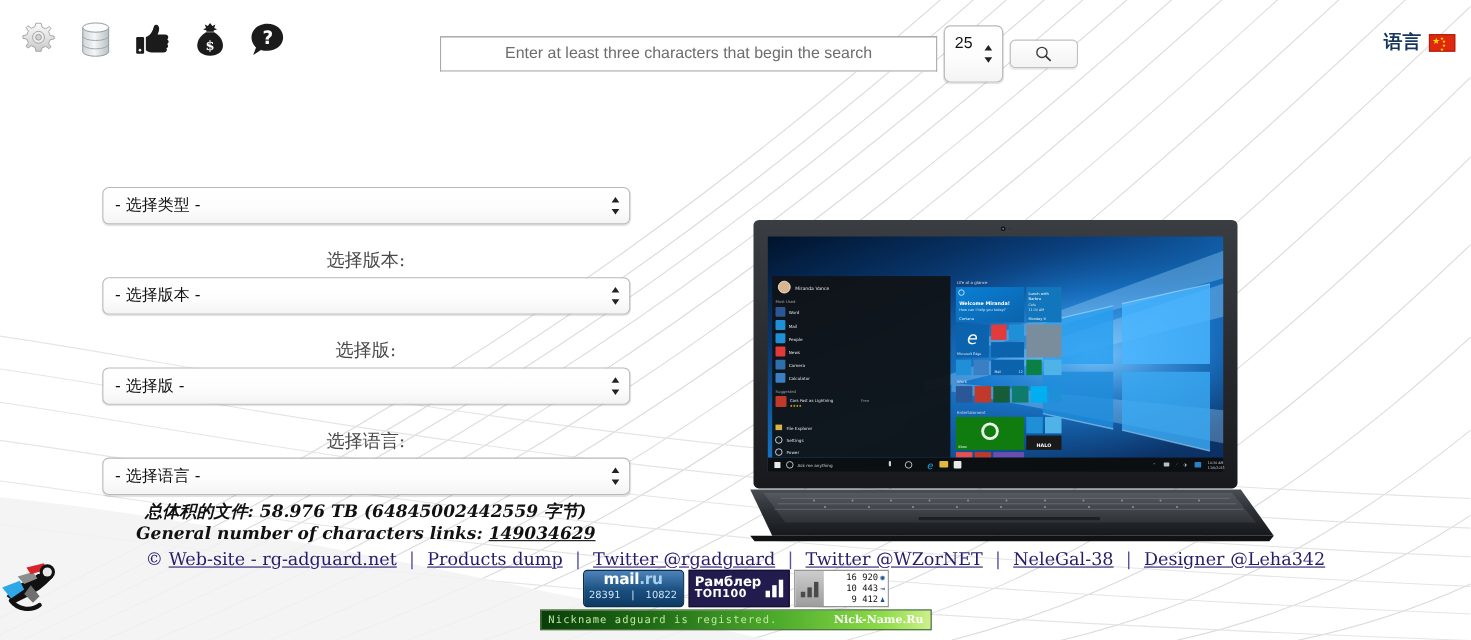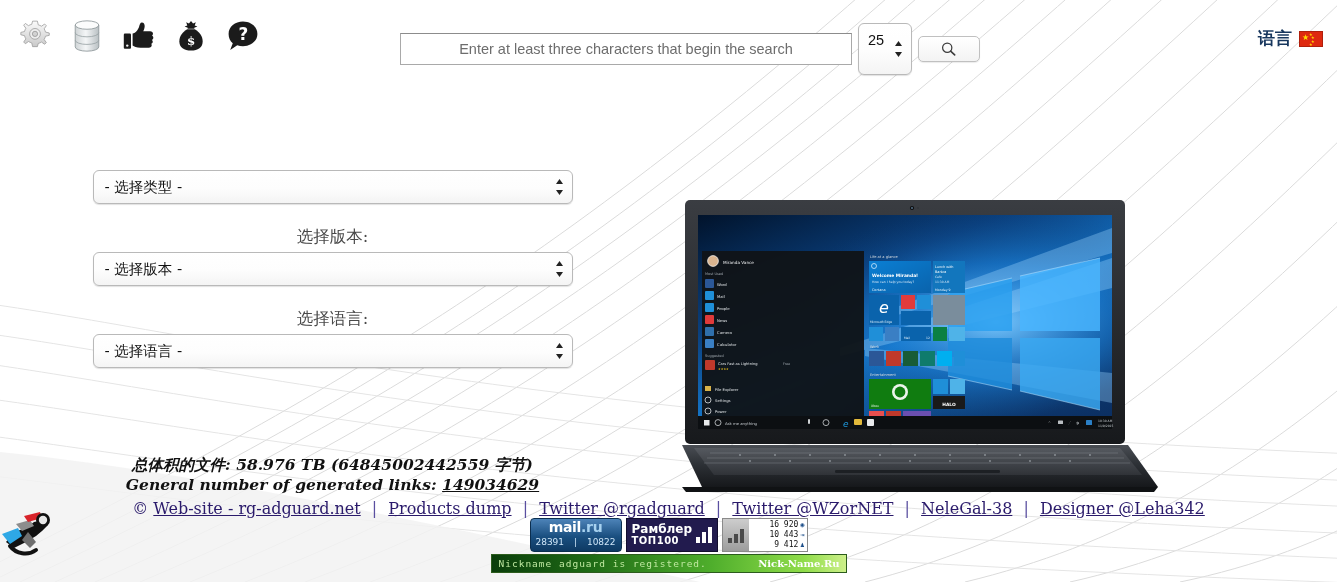--- a/index.html
+++ b/index.html
@@ -470,38 +470,48 @@
       <div class="field-label">选择版本:</div>
       <div class="mac-select form-select">
         <span class="sel-text">- 选择版本 -</span>
         <svg class="sel-arrows" viewBox="0 0 9 18">
           <polygon points="4.5,1 8,6 1,6" fill="#222"></polygon>
             <polygon points="4.5,17 8,12 1,12" fill="#222"></polygon>
         </svg>
       </div>
     </div>
 
+    <div class="field-row">
+      <div class="field-label">选择版:</div>
+      <div class="mac-select form-select">
+        <span class="sel-text">- 选择版 -</span>
+        <svg class="sel-arrows" viewBox="0 0 9 18">
+          <polygon points="4.5,1 8,6 1,6" fill="#222"></polygon>
+            <polygon points="4.5,17 8,12 1,12" fill="#222"></polygon>
+        </svg>
+      </div>
+    </div>
 
     <div class="field-row">
       <div class="field-label">选择语言:</div>
       <div class="mac-select form-select">
         <span class="sel-text">- 选择语言 -</span>
         <svg class="sel-arrows" viewBox="0 0 9 18">
           <polygon points="4.5,1 8,6 1,6" fill="#222"></polygon>
             <polygon points="4.5,17 8,12 1,12" fill="#222"></polygon>
         </svg>
       </div>
     </div>
 
   </div>
 
   <div id="stats">
     <div>总体积的文件: 58.976 TB (64845002442559 字节)</div>
     <div>
-      <span>General number of generated links:</span>
+      <span>General number of characters links:</span>
       <span class="links-count">149034629</span>
     </div>
   </div>
 
   <div id="footer-links">
     <span class="copy">©</span>
     <span class="flink">Web-site - rg-adguard.net</span>
     <span class="fsep">|</span>
     <span class="flink">Products dump</span>
     <span class="fsep">|</span>

